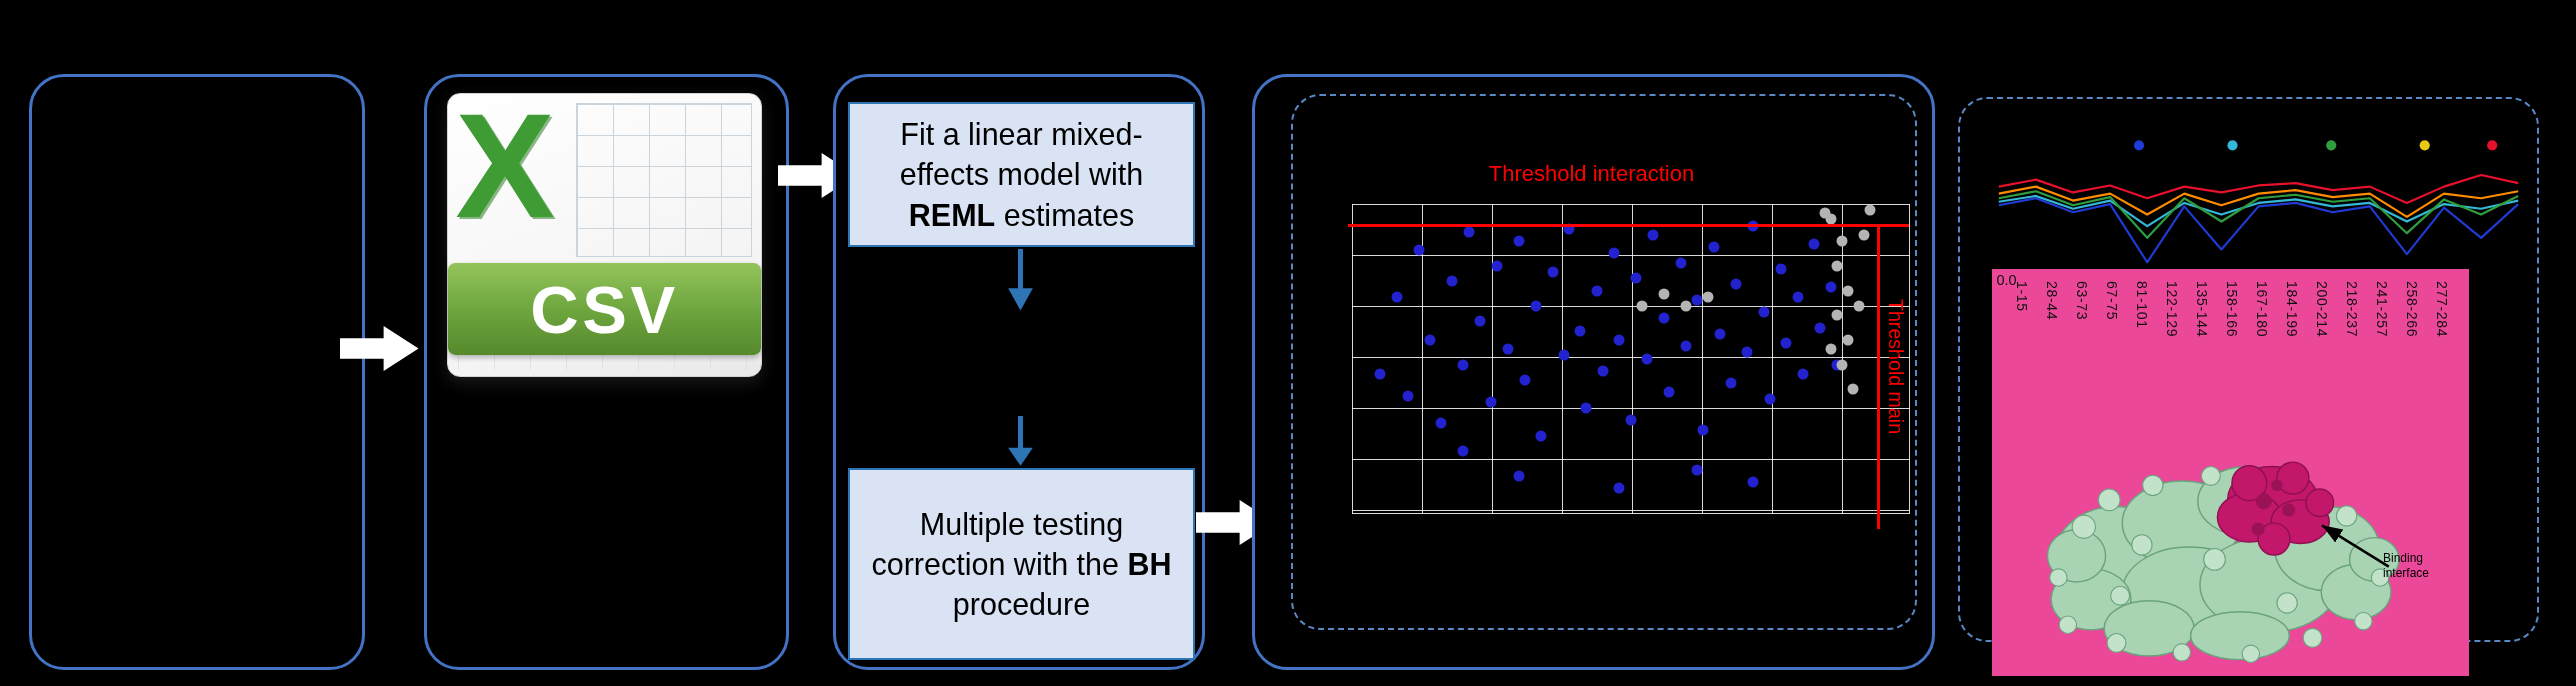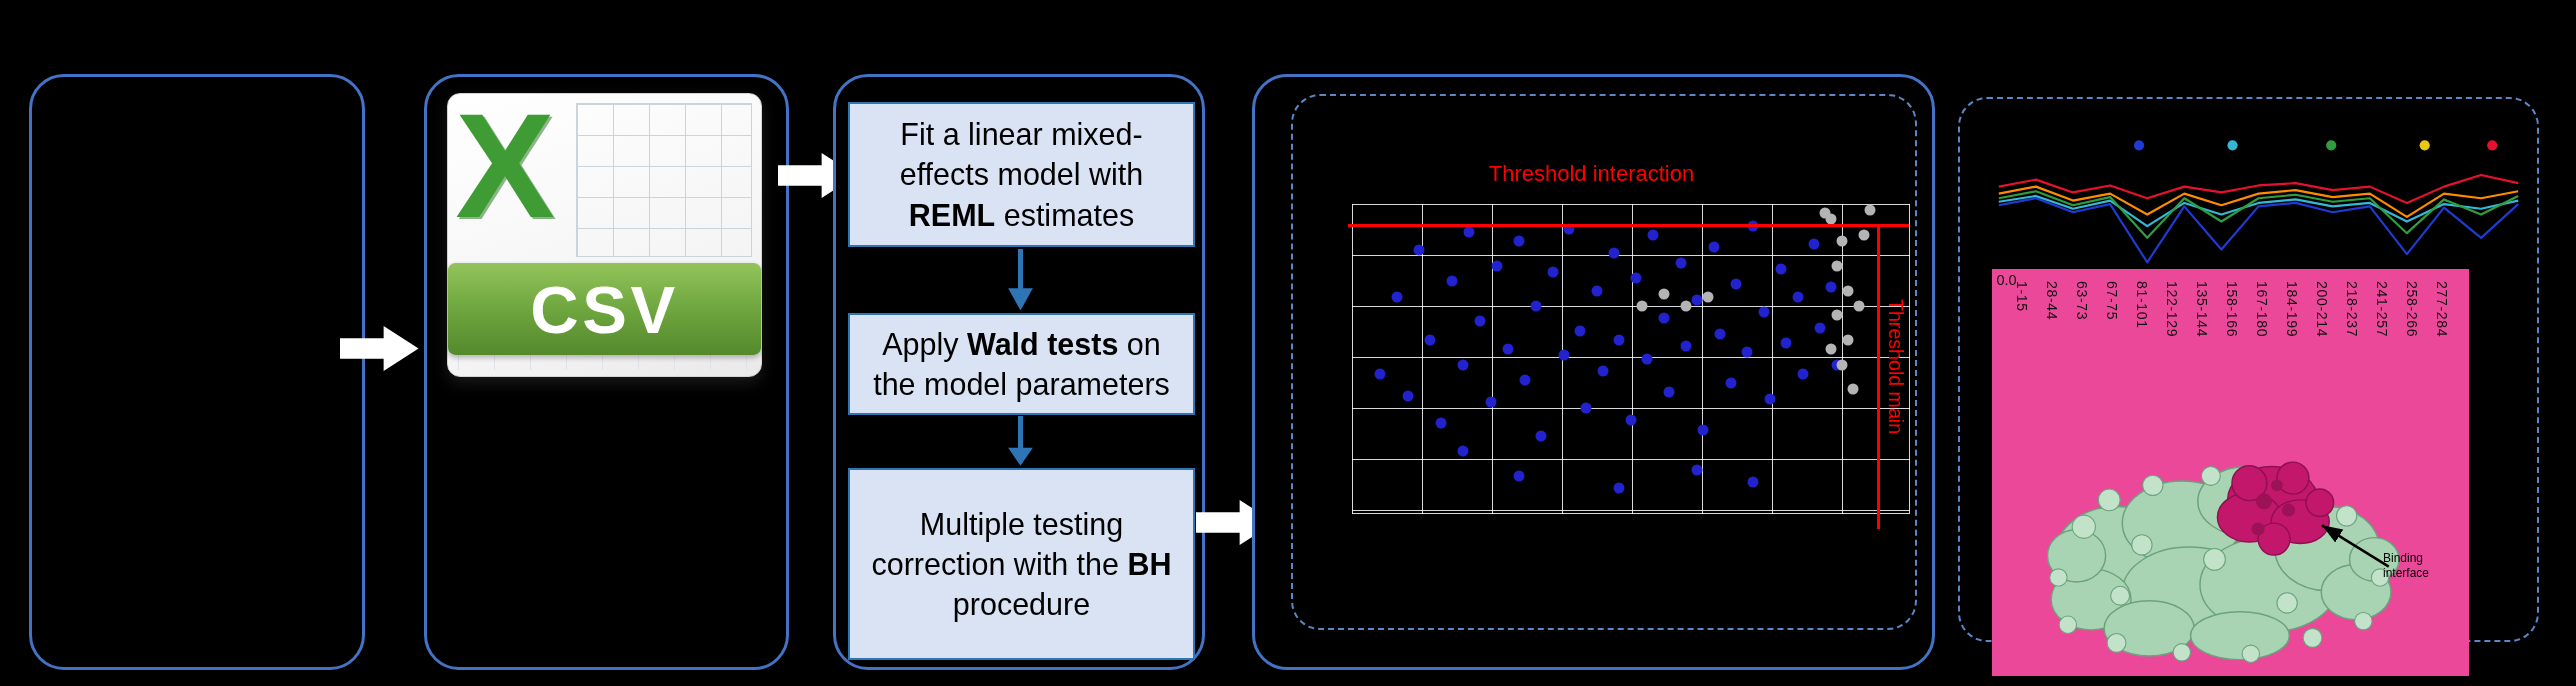--- a/index.html
+++ b/index.html
@@ -104,25 +104,20 @@
     <div>
       <span>Fit a linear mixed-effects model with </span><b>REML</b><span> estimates</span>
     </div>
   </div>
 
   <svg class="step-arrow" style="top:249px; height:63px;" viewBox="0 0 40 90" preserveAspectRatio="none">
     <line x1="20" y1="0" x2="20" y2="60" stroke="#2e75b6" stroke-width="7"></line>
     <polygon points="3,56 37,56 20,88" fill="#2e75b6"></polygon>
   </svg>
 
-  <div class="step-box" id="step-box-2">
-    <div>
-      <span>Apply </span><b>Wald tests</b><span> on the model parameters</span>
-    </div>
-  </div>
 
   <svg class="step-arrow" style="top:416px; height:51px;" viewBox="0 0 40 90" preserveAspectRatio="none">
     <line x1="20" y1="0" x2="20" y2="60" stroke="#2e75b6" stroke-width="7"></line>
     <polygon points="3,56 37,56 20,88" fill="#2e75b6"></polygon>
   </svg>
 
   <div class="step-box" id="step-box-3">
     <div>
       <span>Multiple testing correction with the </span><b>BH</b><span> procedure</span>
     </div>

